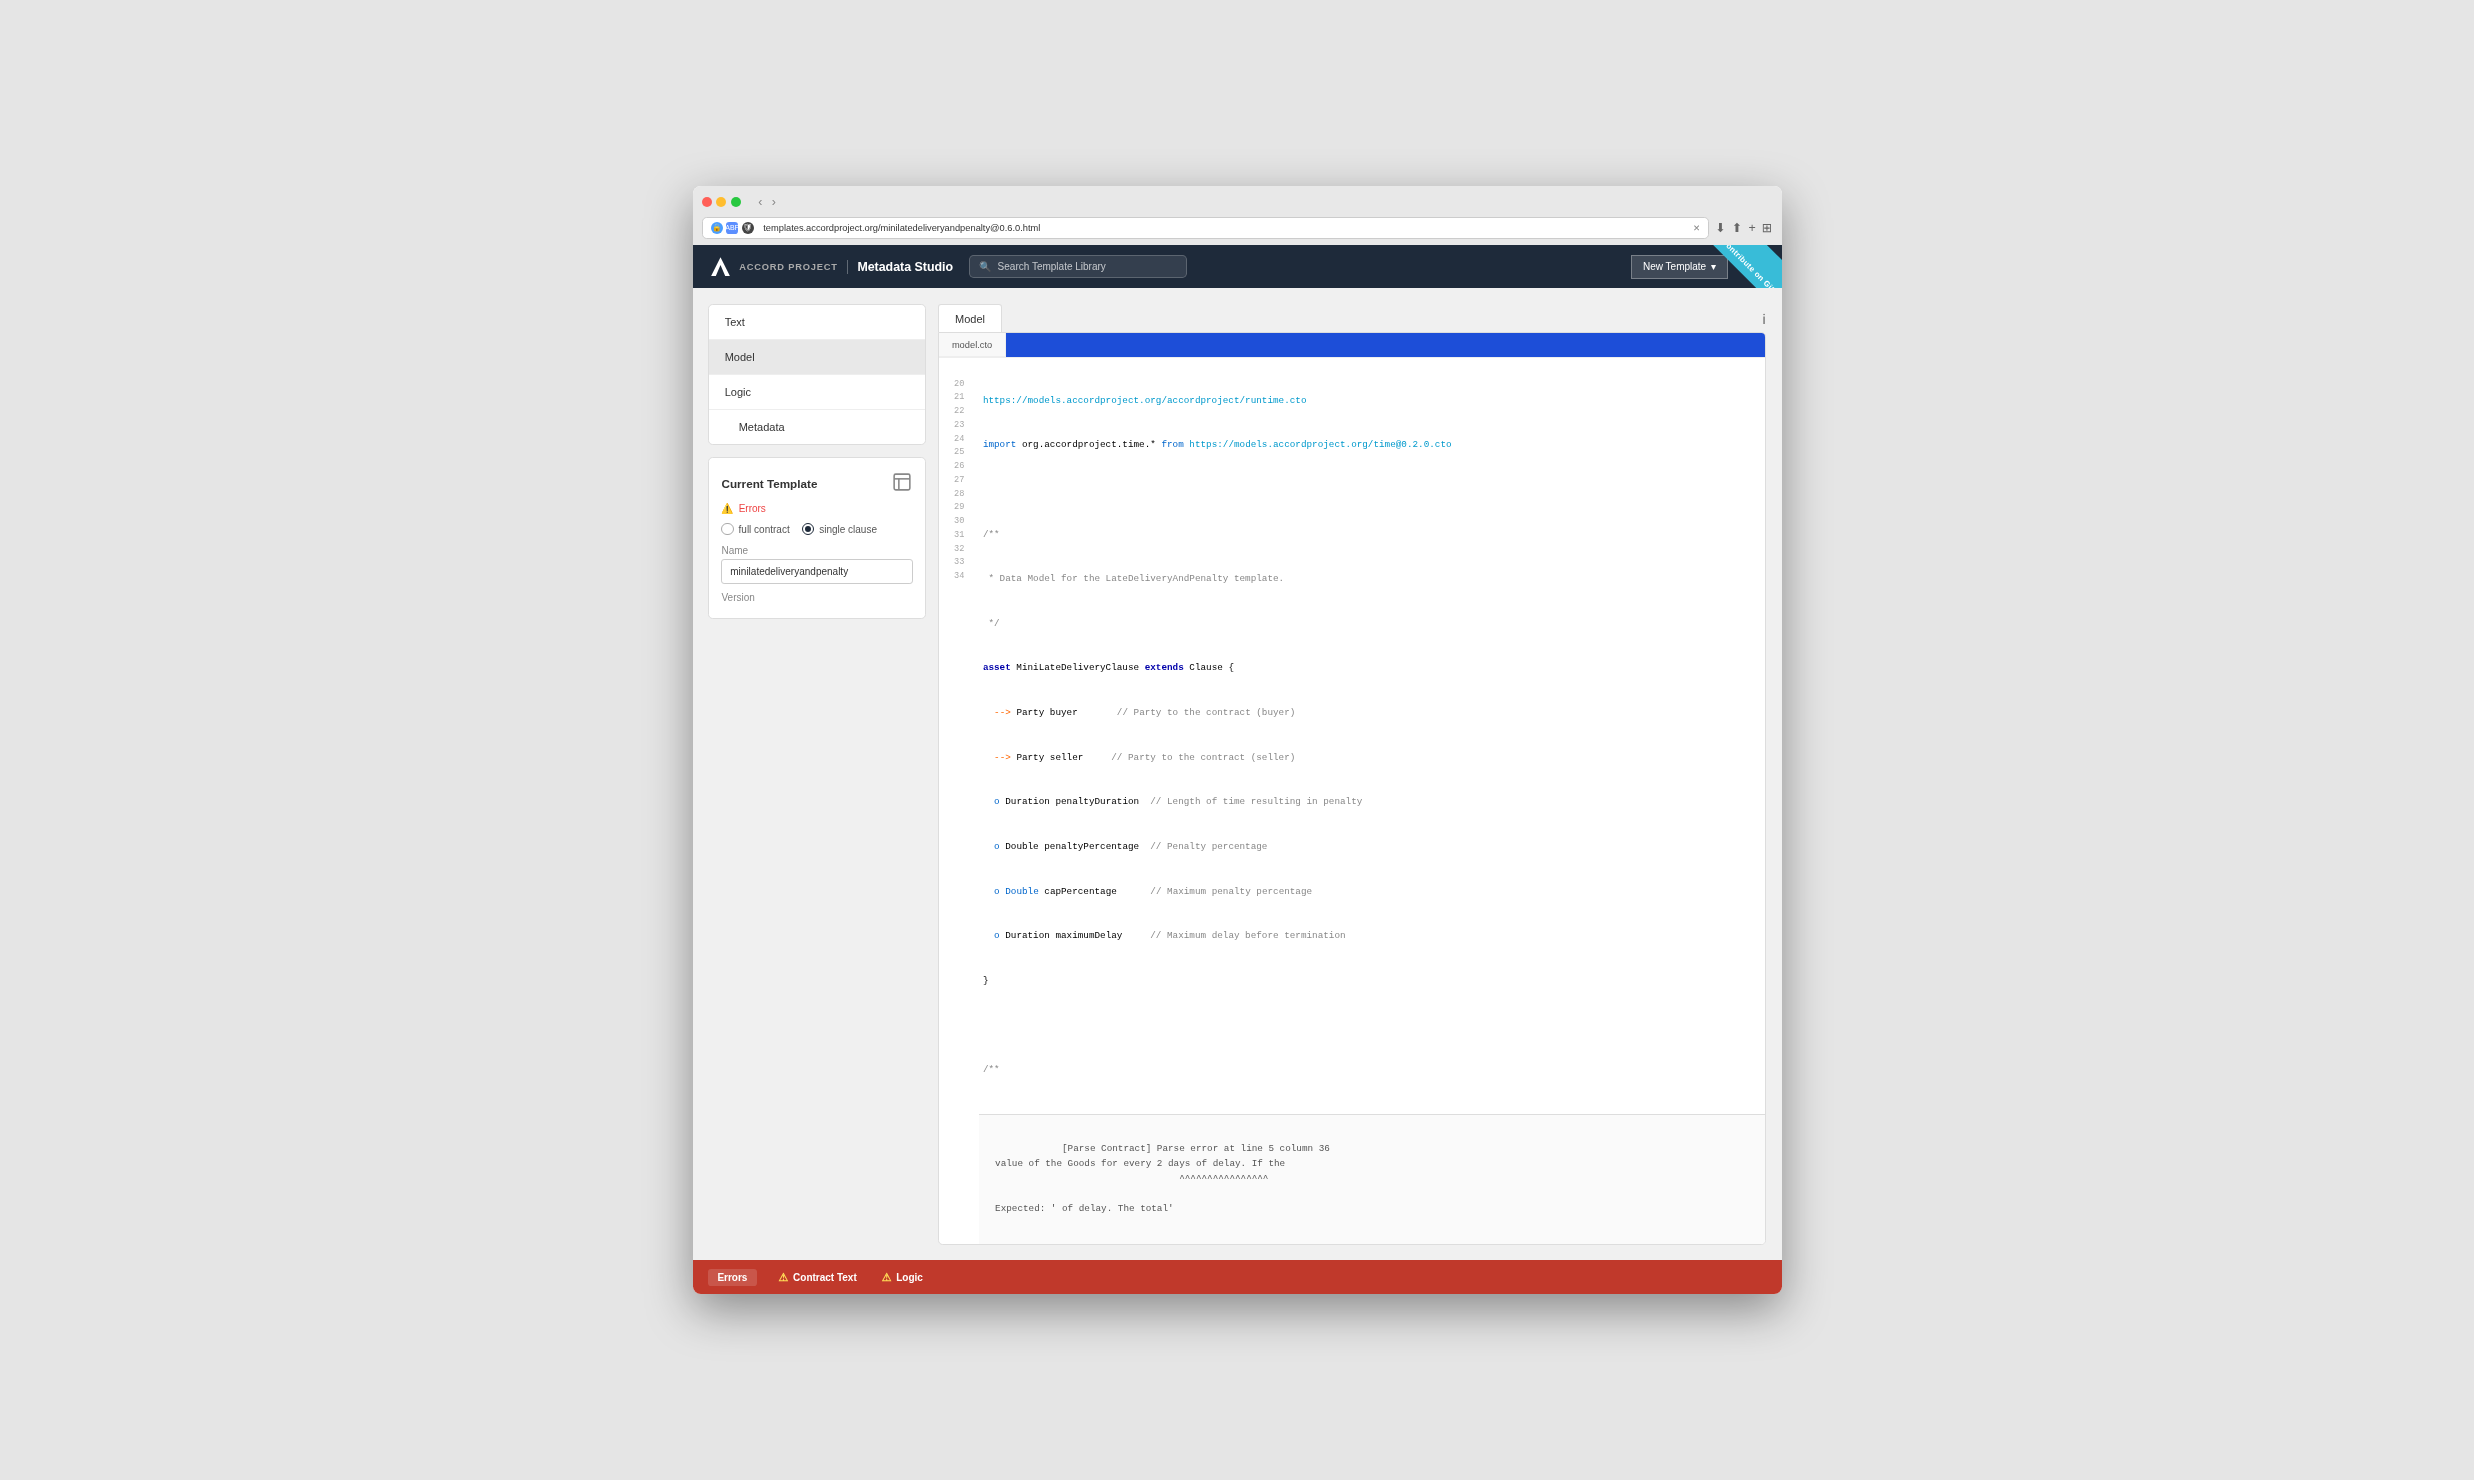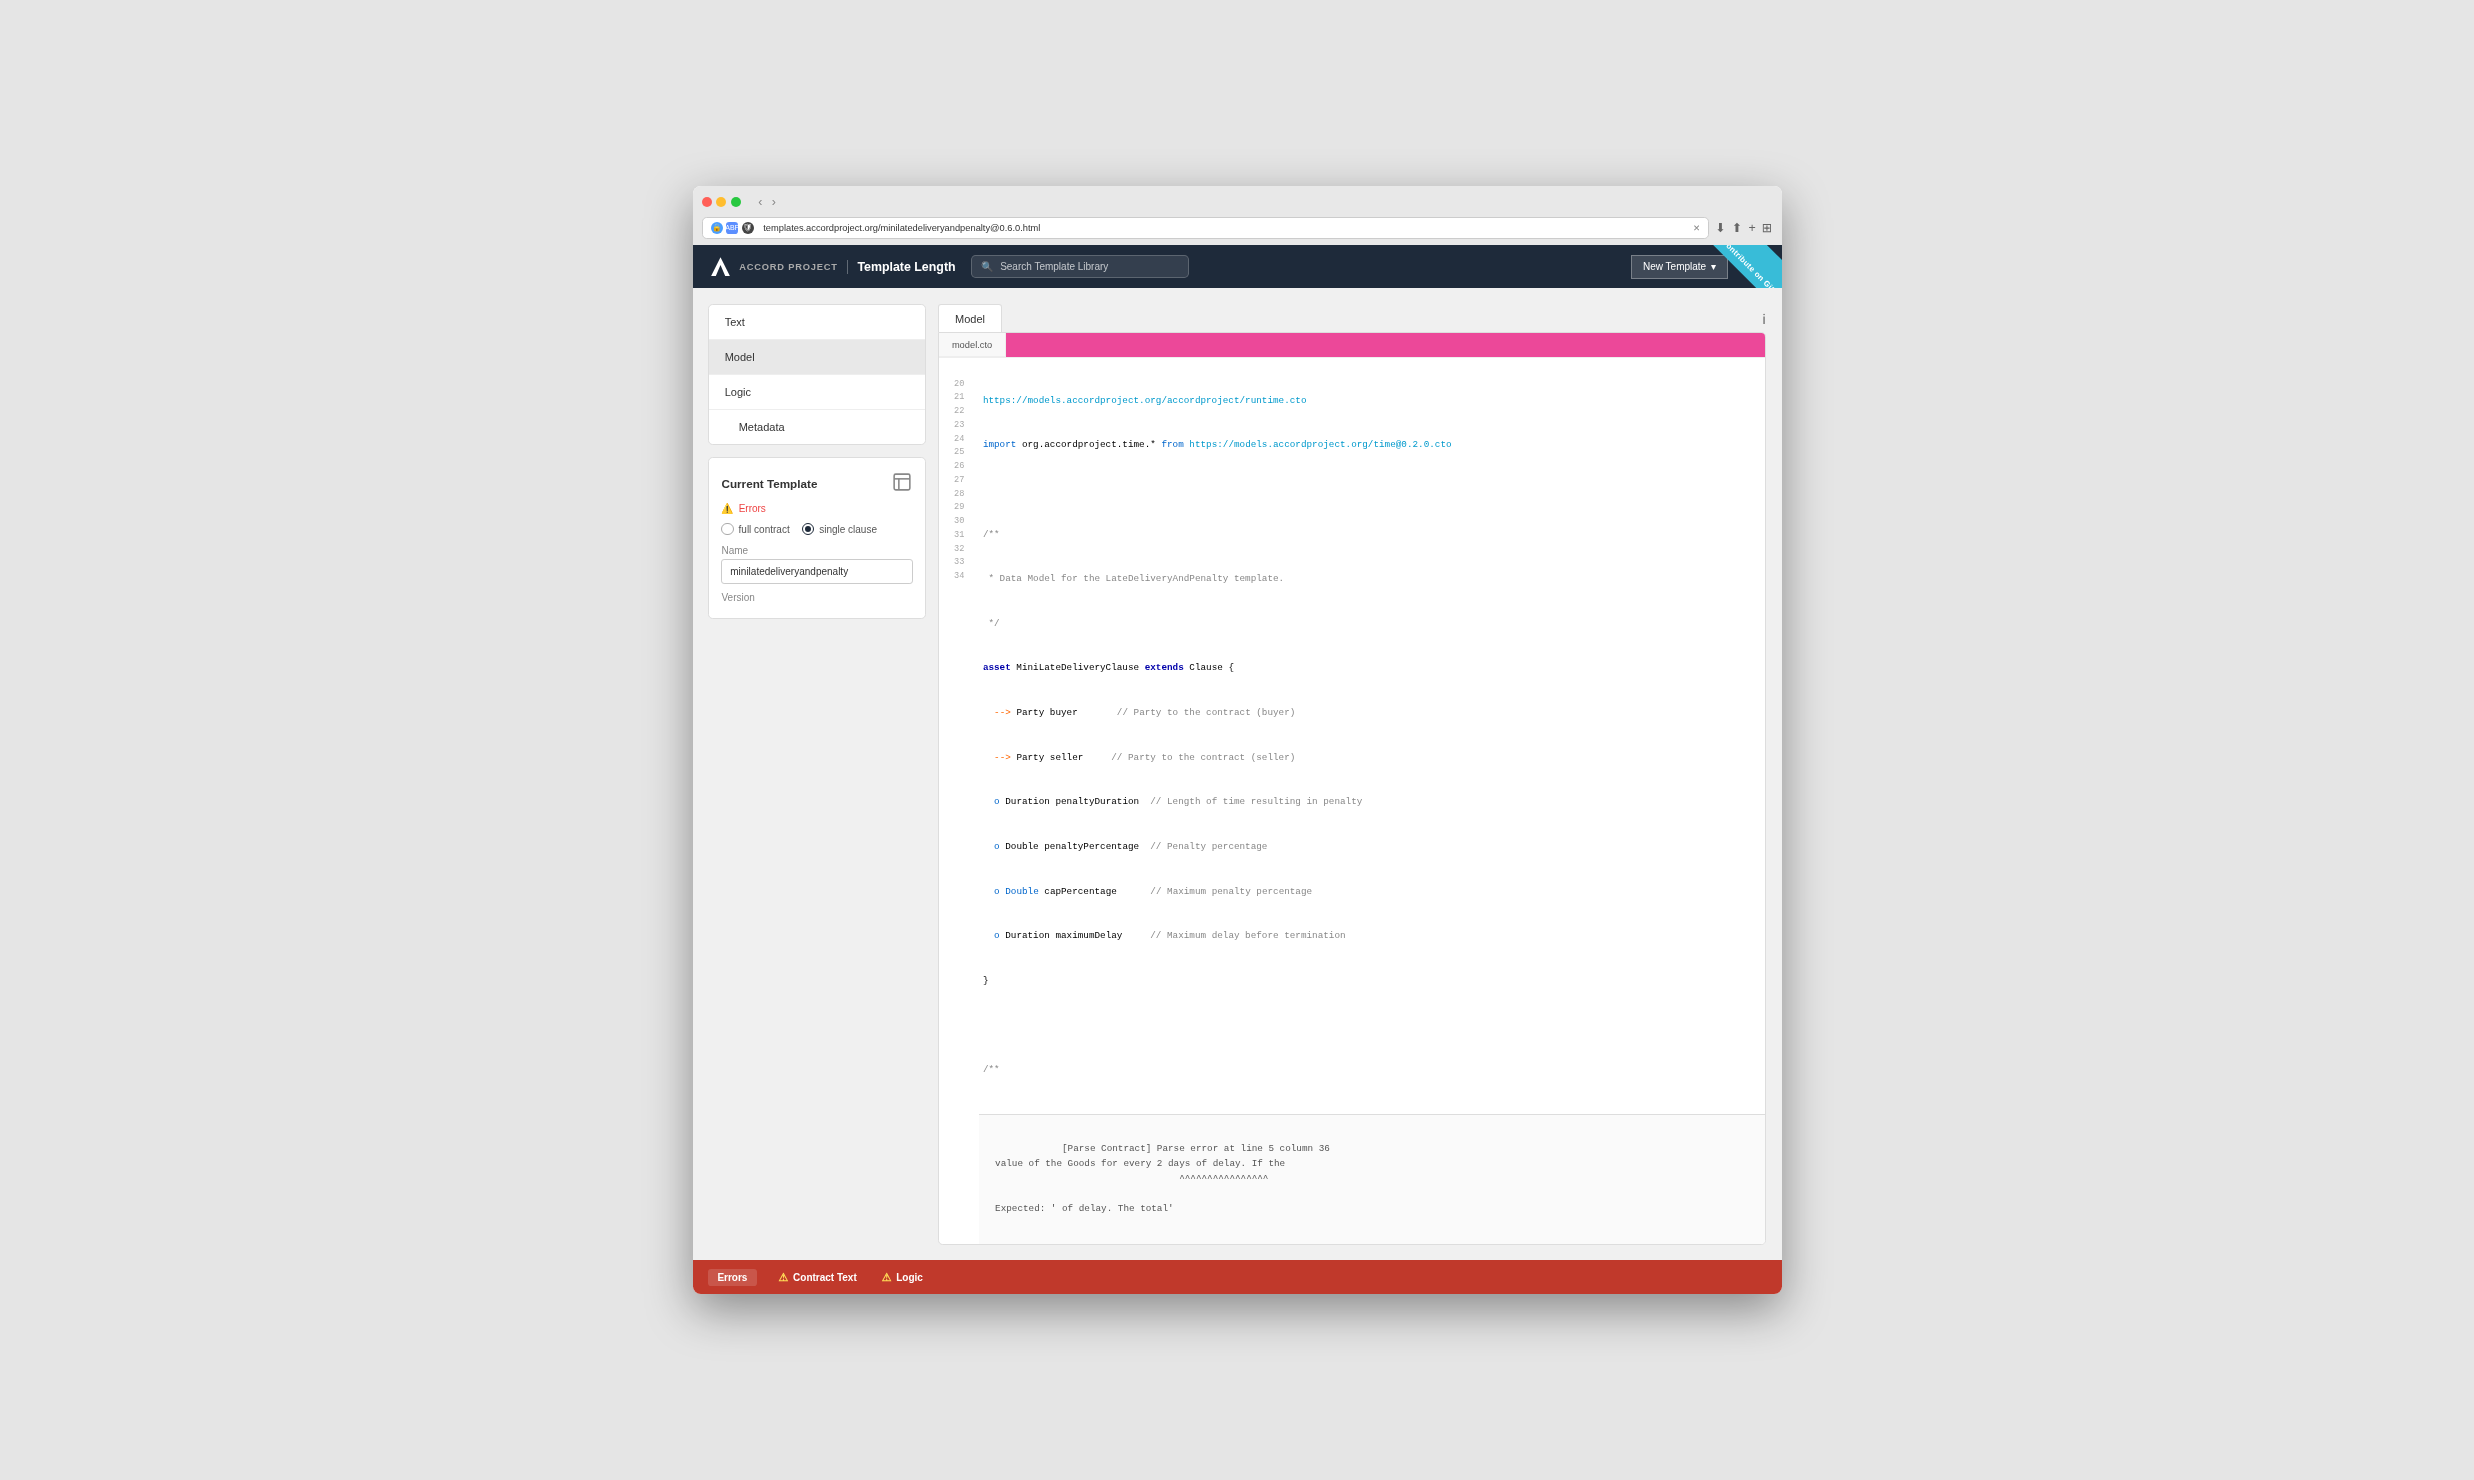--- a/index.html
+++ b/index.html
@@ -543,21 +543,21 @@
 
   <div class="app-container">
 
     <div class="app-header">
       <div class="logo-area">
         <svg class="logo-icon" viewBox="0 0 32 32" fill="white">
           <path d="M4 28 L16 4 L28 28 L22 28 L16 14 L10 28 Z"></path>
         </svg>
         <span class="logo-text">ACCORD PROJECT</span>
       </div>
-      <span class="app-title">Template Length</span>
+      <span class="app-title">Metadata Studio</span>
 
       <div class="search-bar">
         <span>🔍</span>
         <span>Search Template Library</span>
       </div>
 
       <div class="header-actions">
         <button class="btn-new-template">
           <span>New Template</span>
           <span>▾</span>
@@ -628,21 +628,21 @@
         <div class="tab-bar">
           <div class="tabs">
             <div class="tab active">
               <span>Model</span>
             </div>
           </div>
           <span class="tab-action">ℹ</span>
         </div>
 
         <div class="code-panel">
-          <div style="background:#ec4899; border-bottom:0.8px solid #eee; display:flex;">
+          <div style="background:#1d4ed8; border-bottom:0.8px solid #eee; display:flex;">
             <span class="code-file-tab">model.cto</span>
           </div>
 
           <div class="code-content">
             <div class="code-lines">
               <div class="line-numbers">
                 <div class="line-number">&nbsp;</div>
                 <div class="line-number">20</div>
                 <div class="line-number">21</div>
                 <div class="line-number">22</div>

